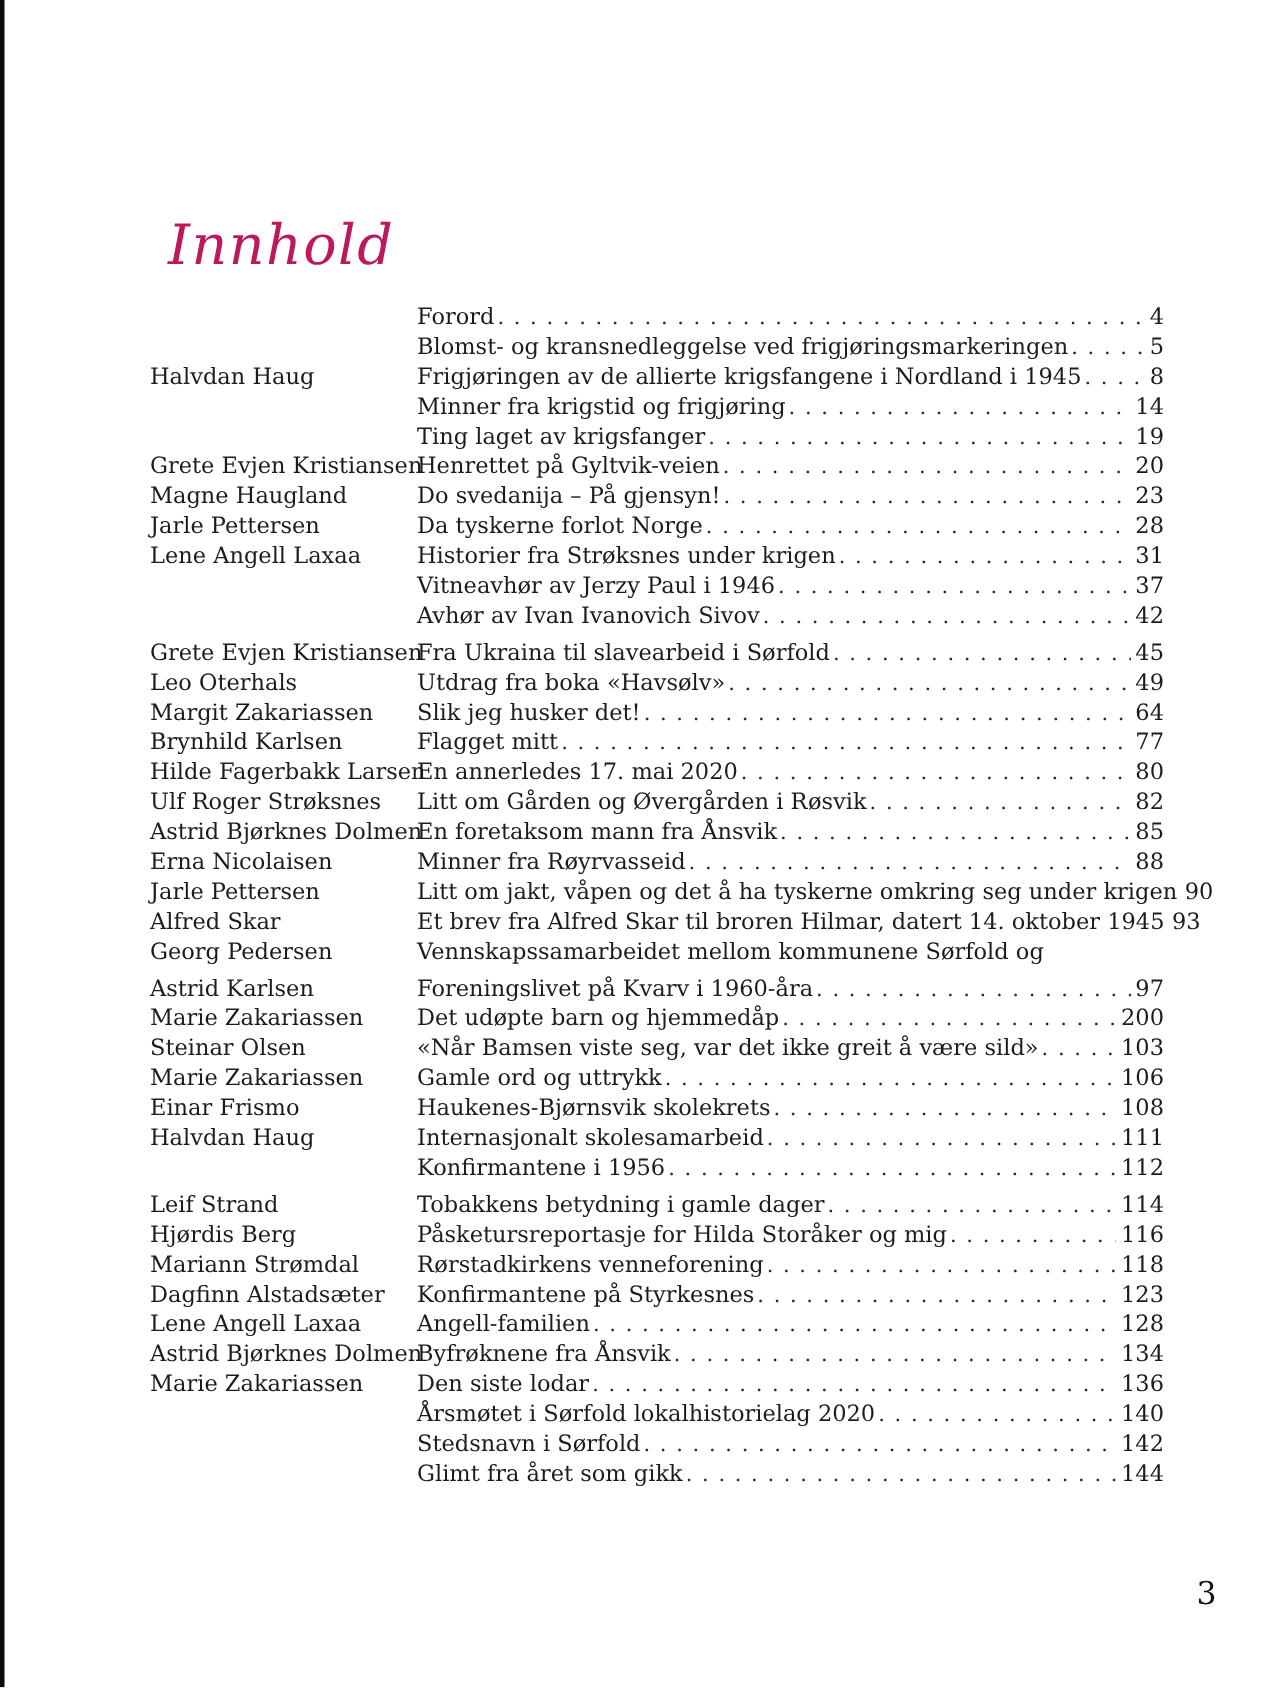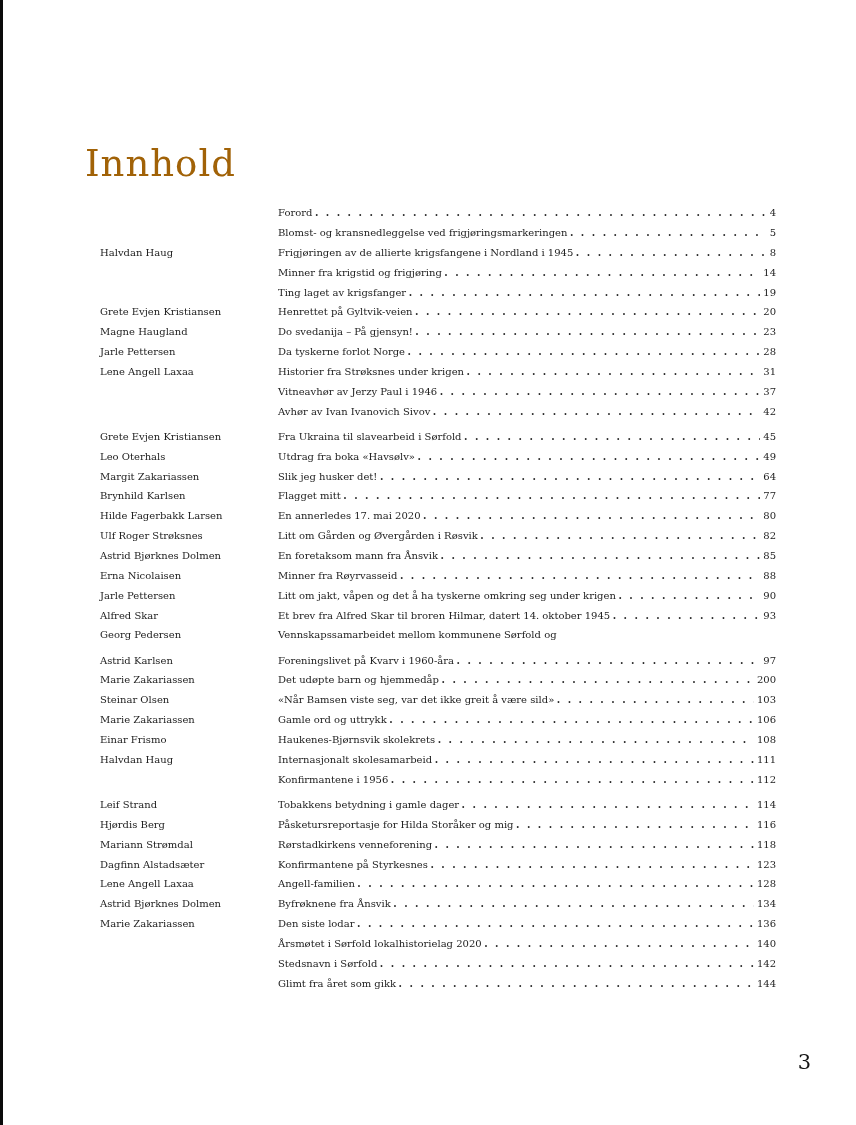--- a/index.html
+++ b/index.html
@@ -14,37 +14,38 @@
     color: #1c1c1c;
   }
   .scan-edge {
     position: absolute;
     left: 0; top: 0;
     width: 3px; height: 1125px;
     background: #0a0a0a;
   }
   .page-title {
     position: absolute;
-    left: 85px;
+    left: 112px;
     top: 142px;
     font-size: 37px;
+    font-style: italic;
     letter-spacing: 1px;
-    color: #a16207;
+    color: #be185d;
   }
   .toc {
     position: absolute;
     left: 100px;
     top: 202px;
     width: 676px;
   }
   .toc-row {
     display: flex;
     align-items: baseline;
     height: 19.9px;
-    font-size: 10px;
+    font-size: 15px;
     line-height: 19.9px;
     white-space: nowrap;
   }
   .toc-row.gap { margin-top: 5px; }
   .author {
     width: 178px;
     flex: 0 0 178px;
     overflow: visible;
   }
   .entry {

